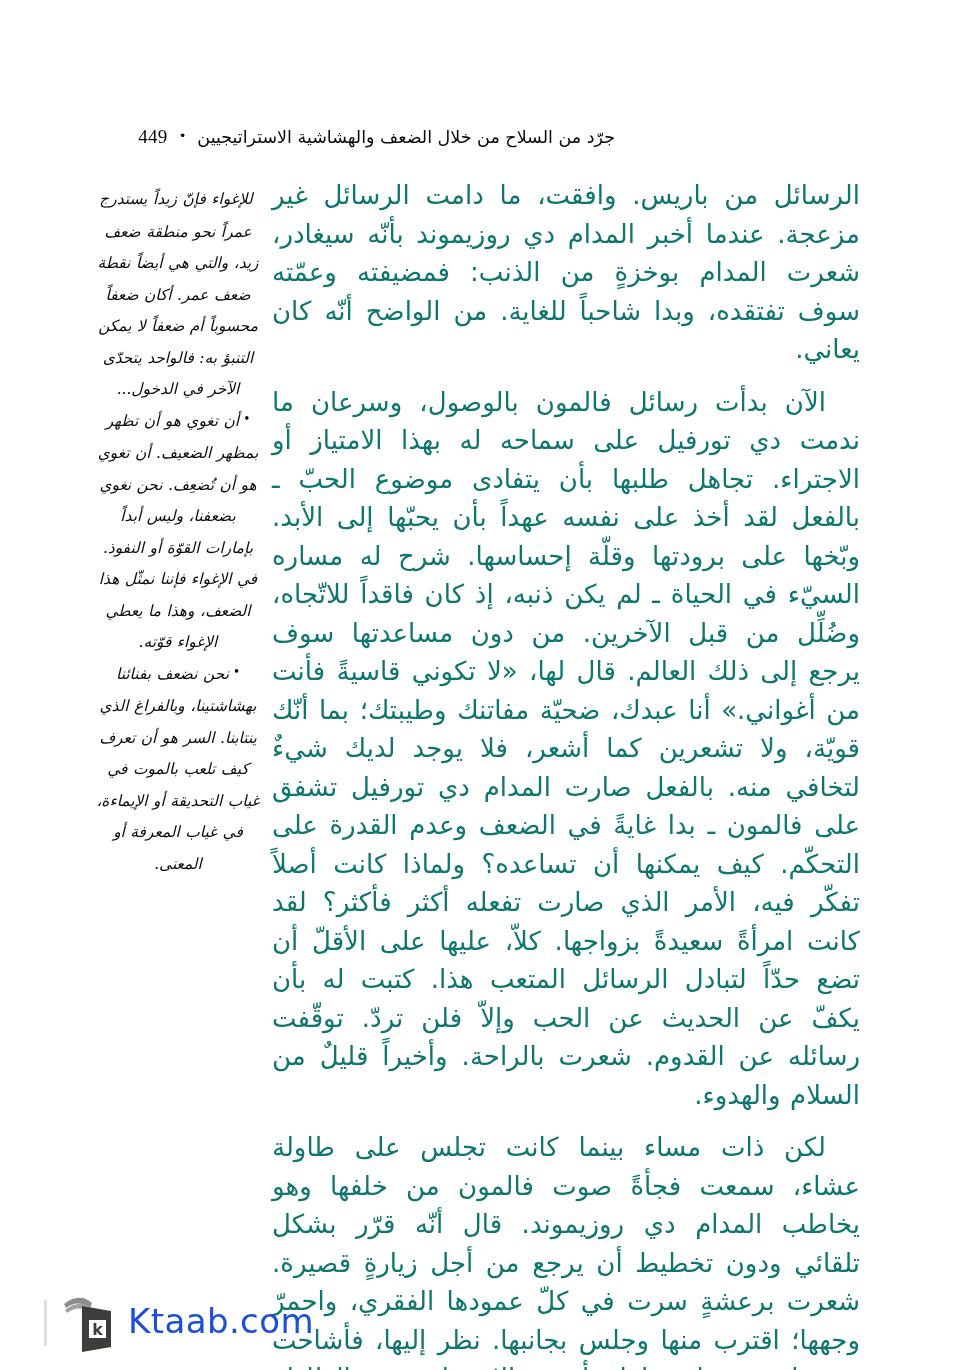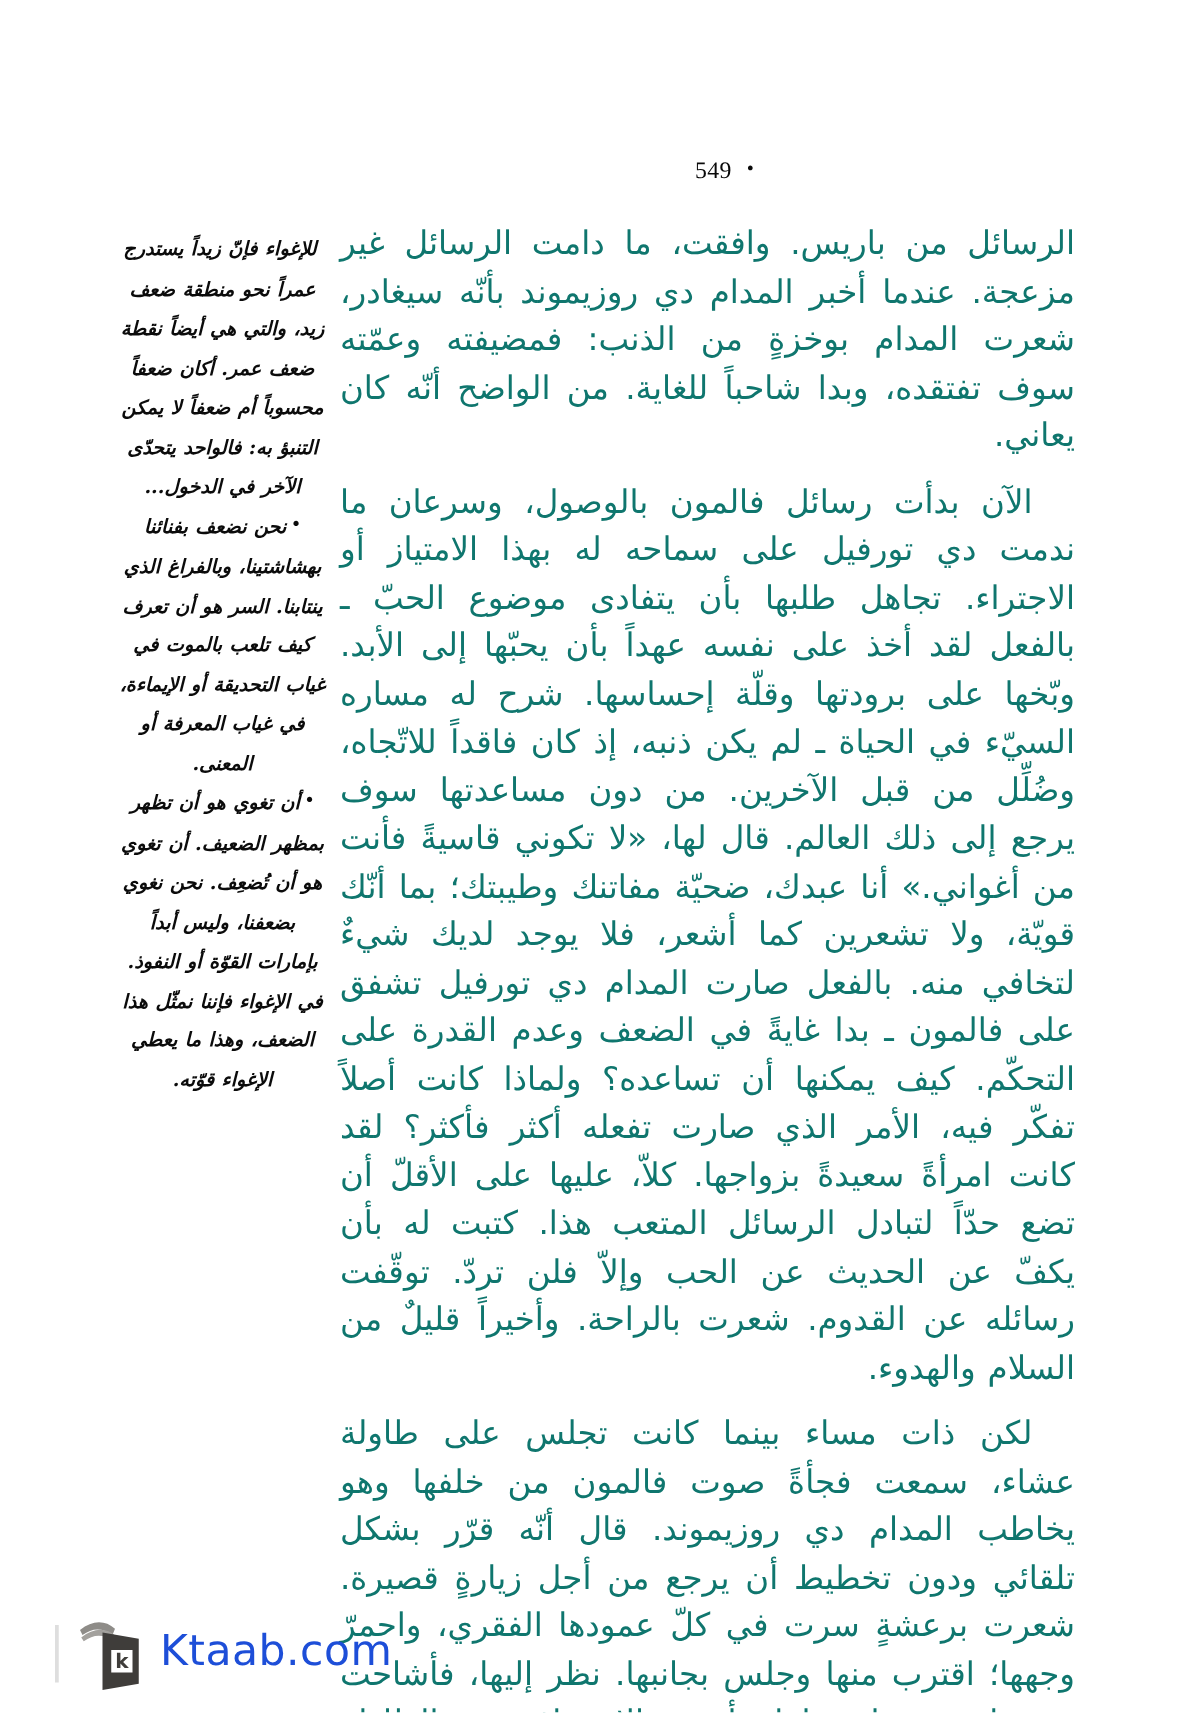--- a/index.html
+++ b/index.html
@@ -100,21 +100,20 @@
     left: 0;
     width: 166px;
     direction: rtl;
     text-align: center;
     font-family: "DejaVu Serif", "Liberation Serif", serif;
     font-style: italic;
     font-size: 15.4px;
     line-height: 31.5px;
     color: #0b0b0b;
     word-spacing: 0.6px;
-    font-weight: bold;
   }
 
   .side-column .note {
     margin: 0;
   }
 
   .side-column .note + .note {
     margin-top: 0px;
   }
 
@@ -161,41 +160,42 @@
     height: 46px;
     background: #dedede;
   }
 </style>
 </head>
 <body>
 
 <div class="page">
 
   <div class="running-head">
+    <span class="running-head-title">جرّد من السلاح من خلال الضعف والهشاشية الاستراتيجيين</span>
     <span class="running-head-dot">•</span>
-    <span class="running-head-folio">549</span>
+    <span class="running-head-folio">449</span>
   </div>
 
   <div class="body-area">
 
     <div class="main-column">
       <p>الرسائل من باريس. وافقت، ما دامت الرسائل غير مزعجة. عندما أخبر المدام دي روزيموند بأنّه سيغادر، شعرت المدام بوخزةٍ من الذنب: فمضيفته وعمّته سوف تفتقده، وبدا شاحباً للغاية. من الواضح أنّه كان يعاني.</p>
       <p class="indented">الآن بدأت رسائل فالمون بالوصول، وسرعان ما ندمت دي تورفيل على سماحه له بهذا الامتياز أو الاجتراء. تجاهل طلبها بأن يتفادى موضوع الحبّ ـ بالفعل لقد أخذ على نفسه عهداً بأن يحبّها إلى الأبد. وبّخها على برودتها وقلّة إحساسها. شرح له مساره السيّء في الحياة ـ لم يكن ذنبه، إذ كان فاقداً للاتّجاه، وضُلِّل من قبل الآخرين. من دون مساعدتها سوف يرجع إلى ذلك العالم. قال لها، «لا تكوني قاسيةً فأنت من أغواني.» أنا عبدك، ضحيّة مفاتنك وطيبتك؛ بما أنّك قويّة، ولا تشعرين كما أشعر، فلا يوجد لديك شيءٌ لتخافي منه. بالفعل صارت المدام دي تورفيل تشفق على فالمون ـ بدا غايةً في الضعف وعدم القدرة على التحكّم. كيف يمكنها أن تساعده؟ ولماذا كانت أصلاً تفكّر فيه، الأمر الذي صارت تفعله أكثر فأكثر؟ لقد كانت امرأةً سعيدةً بزواجها. كلاّ، عليها على الأقلّ أن تضع حدّاً لتبادل الرسائل المتعب هذا. كتبت له بأن يكفّ عن الحديث عن الحب وإلاّ فلن تردّ. توقّفت رسائله عن القدوم. شعرت بالراحة. وأخيراً قليلٌ من السلام والهدوء.</p>
       <p class="indented">لكن ذات مساء بينما كانت تجلس على طاولة عشاء، سمعت فجأةً صوت فالمون من خلفها وهو يخاطب المدام دي روزيموند. قال أنّه قرّر بشكل تلقائي ودون تخطيط أن يرجع من أجل زيارةٍ قصيرة. شعرت برعشةٍ سرت في كلّ عمودها الفقري، واحمرّ وجهها؛ اقترب منها وجلس بجانبها. نظر إليها، فأشاحت بوجهها، وسرعان ما استأذنت بالانصراف عن الطاولة وذهبت إلى غرفتها. لكنّها لم تستطع أن تتجنّبه بالكامل خلال الأيّام القليلة التي تلت، ورأت أنّه قد صار أكثر شحوباً من أيّ وقتٍ مضى. بدا مهذّباً، وكان اليوم ينقضي بأكمله دون أن تراه، لكن تأثير هذه الغيابات الموجزة كان سيفاً ذا حدّين: الآن أدركت المدام ما كان يحصل. اشتاقت له، أرادت أن تراه. نموذج الفضيلة والشرف هذا كان قد وقع بطريقةٍ ما في حبّ خليع</p>
     </div>
 
     <div class="side-column">
       <p class="note">
         <span class="side-bullet"></span><span>للإغواء فإنّ زيداً يستدرج عمراً نحو منطقة ضعف زيد، والتي هي أيضاً نقطة ضعف عمر. أكان ضعفاً محسوباً أم ضعفاً لا يمكن التنبؤ به: فالواحد يتحدّى الآخر في الدخول...</span>
       </p>
       <p class="note">
-        <span class="side-bullet">•</span><span>نحن نضعف بفنائنا بهشاشتينا، وبالفراغ الذي ينتابنا. السر هو أن تعرف كيف تلعب بالموت في غياب التحديقة أو الإيماءة، في غياب المعرفة أو المعنى.</span>
+        <span class="side-bullet">•</span><span>أن تغوي هو أن تظهر بمظهر الضعيف. أن تغوي هو أن تُضعِف. نحن نغوي بضعفنا، وليس أبداً بإمارات القوّة أو النفوذ. في الإغواء فإننا نمثّل هذا الضعف، وهذا ما يعطي الإغواء قوّته.</span>
       </p>
       <p class="note">
-        <span class="side-bullet">•</span><span>أن تغوي هو أن تظهر بمظهر الضعيف. أن تغوي هو أن تُضعِف. نحن نغوي بضعفنا، وليس أبداً بإمارات القوّة أو النفوذ. في الإغواء فإننا نمثّل هذا الضعف، وهذا ما يعطي الإغواء قوّته.</span>
+        <span class="side-bullet">•</span><span>نحن نضعف بفنائنا بهشاشتينا، وبالفراغ الذي ينتابنا. السر هو أن تعرف كيف تلعب بالموت في غياب التحديقة أو الإيماءة، في غياب المعرفة أو المعنى.</span>
       </p>
     </div>
 
   </div>
 
   <div class="scan-edge"></div>
 
   <div class="watermark">
     <span class="wm-logo">
       <svg width="52" height="62" viewBox="0 0 52 62" xmlns="http://www.w3.org/2000/svg">

